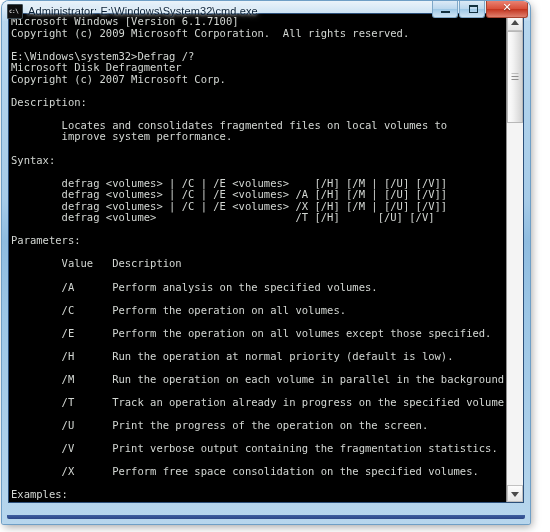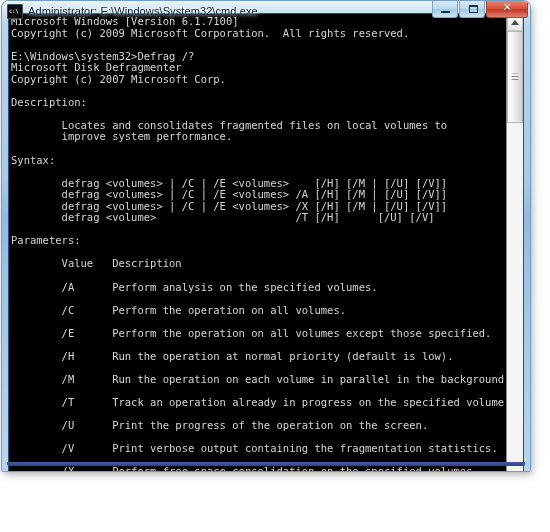--- a/index.html
+++ b/index.html
@@ -11,21 +11,21 @@
     overflow: hidden;
     font-family: "Liberation Sans", sans-serif;
   }
 
   
   #window {
     position: absolute;
     left: 2px;
     top: 1px;
     width: 528px;
-    height: 470px;
+    height: 523px;
     border-radius: 7px 7px 2px 2px;
     background: linear-gradient(to bottom,
         #b9d8ef 0%,
         #a6cbe8 38%,
         #8fbce0 46%,
         #9cc6e6 60%,
         #b7d6ed 100%);
     box-shadow: 0 0 0 1px #6f9fc6,
                 2px 3px 9px rgba(0,0,0,0.35);
     box-sizing: border-box;

